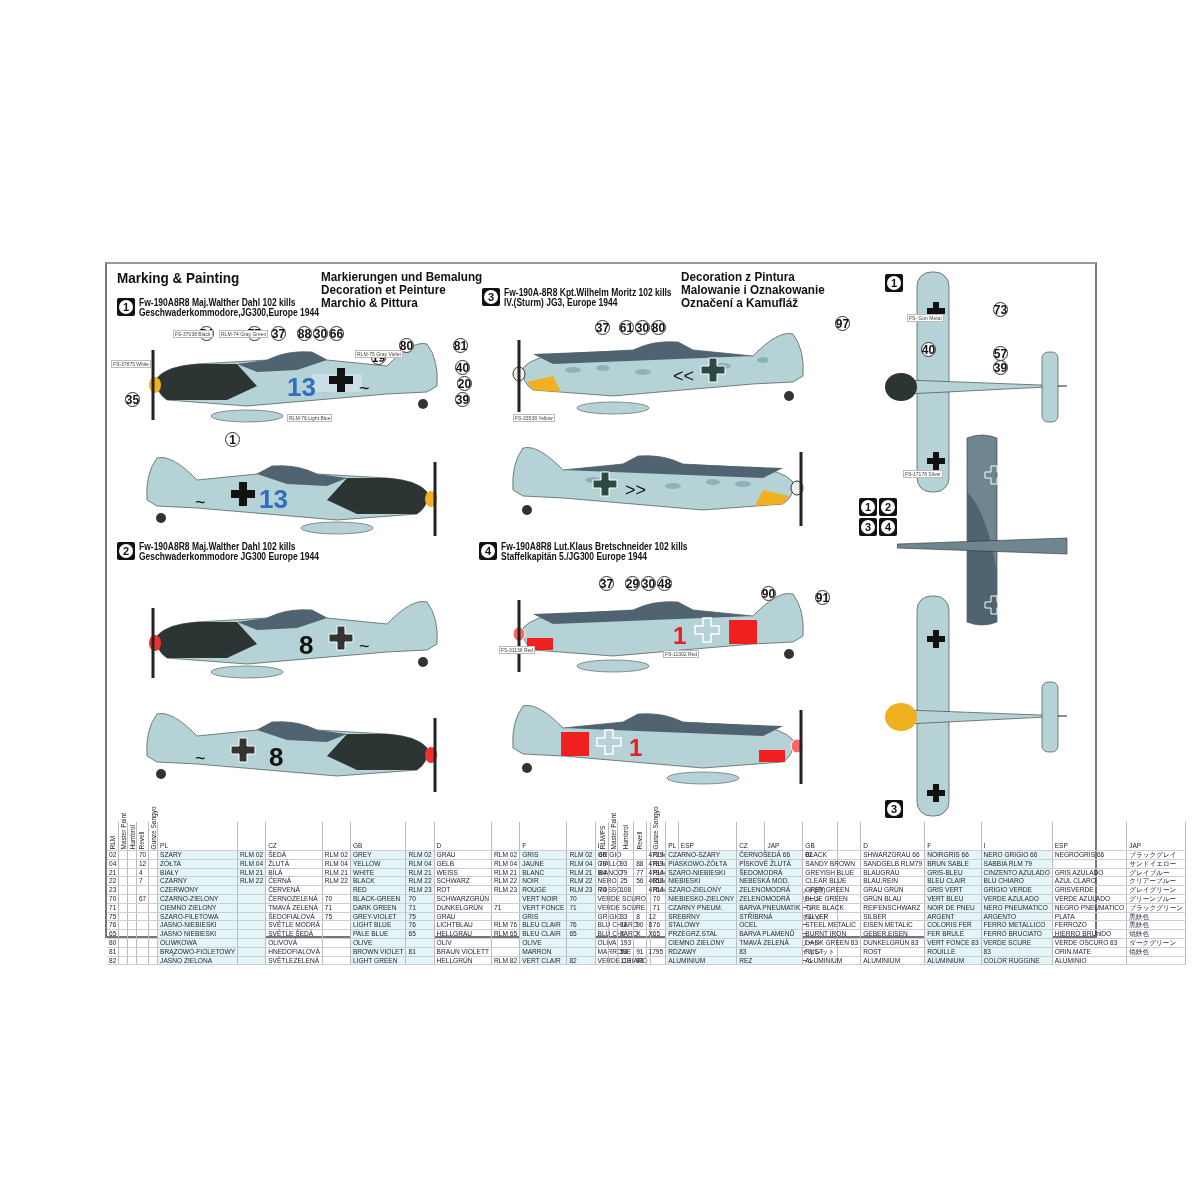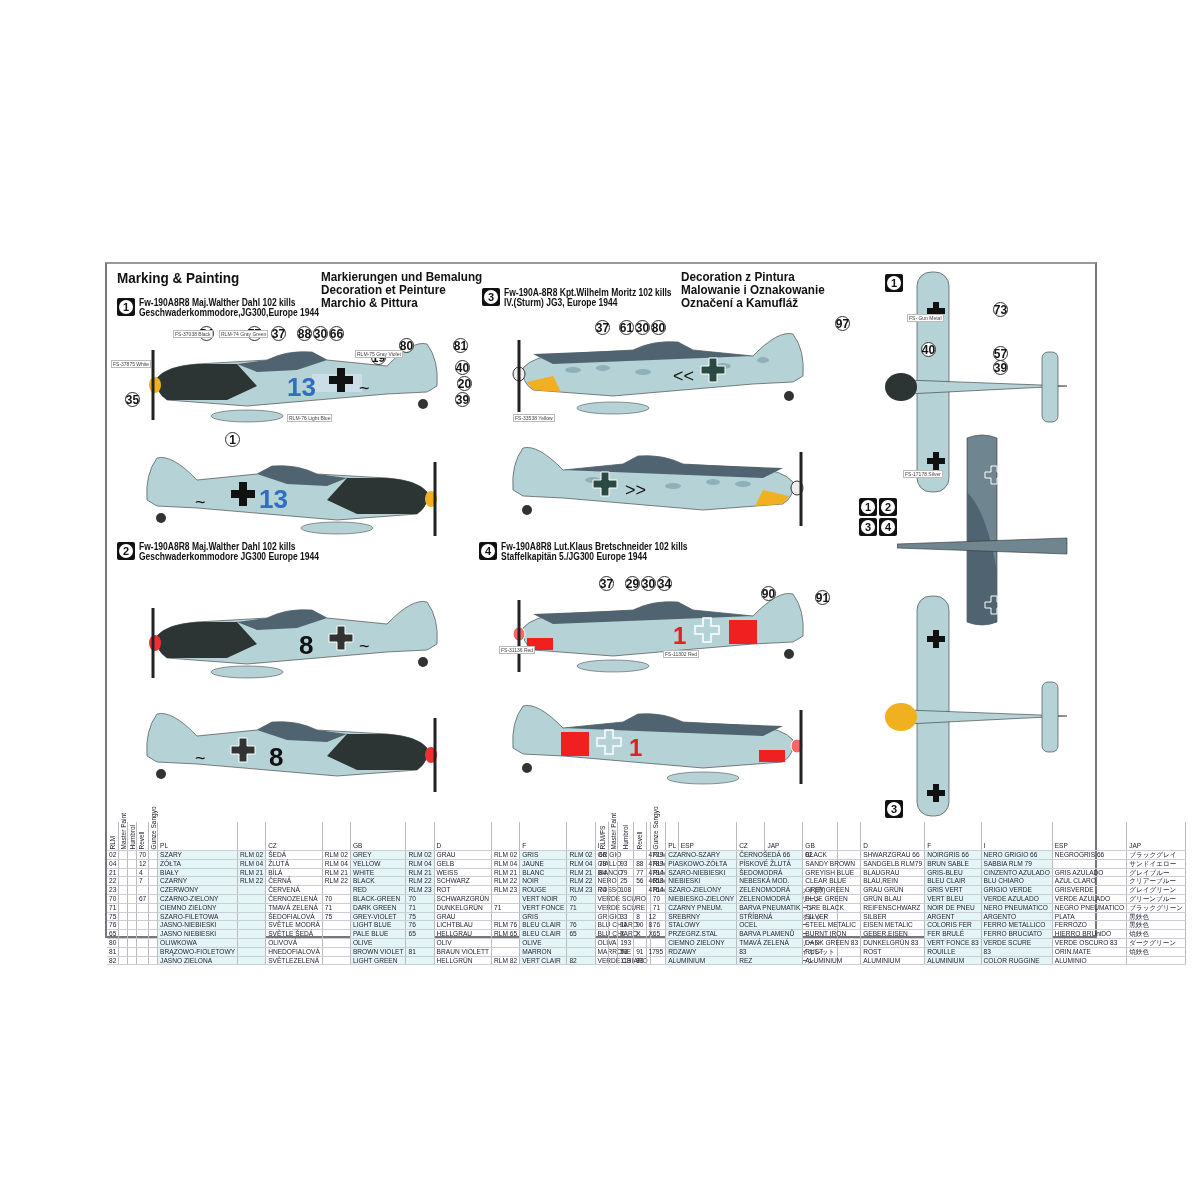--- a/index.html
+++ b/index.html
@@ -255,21 +255,21 @@
 
   <div class="callout" style="left:488px;top:56px">37</div>
   <div class="callout" style="left:512px;top:56px">61</div>
   <div class="callout" style="left:528px;top:56px">30</div>
   <div class="callout" style="left:544px;top:56px">80</div>
   <div class="callout" style="left:728px;top:52px">97</div>
 
   <div class="callout" style="left:492px;top:312px">37</div>
   <div class="callout" style="left:518px;top:312px">29</div>
   <div class="callout" style="left:534px;top:312px">30</div>
-  <div class="callout" style="left:550px;top:312px">34</div>
+  <div class="callout" style="left:550px;top:312px">48</div>
   <div class="callout" style="left:654px;top:322px">90</div>
   <div class="callout" style="left:708px;top:326px">91</div>
 
   <div class="callout" style="left:886px;top:38px">73</div>
   <div class="callout" style="left:814px;top:78px">40</div>
   <div class="callout" style="left:886px;top:82px">57</div>
   <div class="callout" style="left:886px;top:96px">39</div>
 
   <div class="lbl" style="left:66px;top:66px">FS-37038 Black</div>
   <div class="lbl" style="left:112px;top:66px">RLM-74 Gray Green</div>

